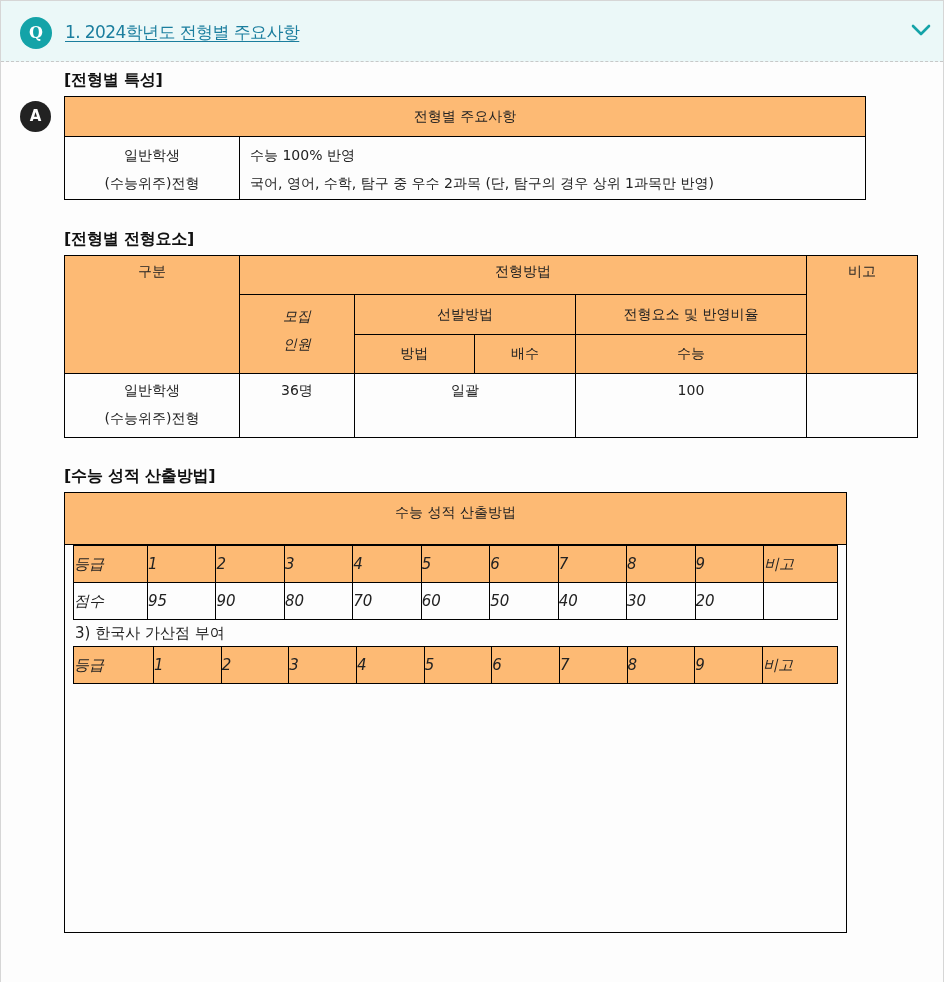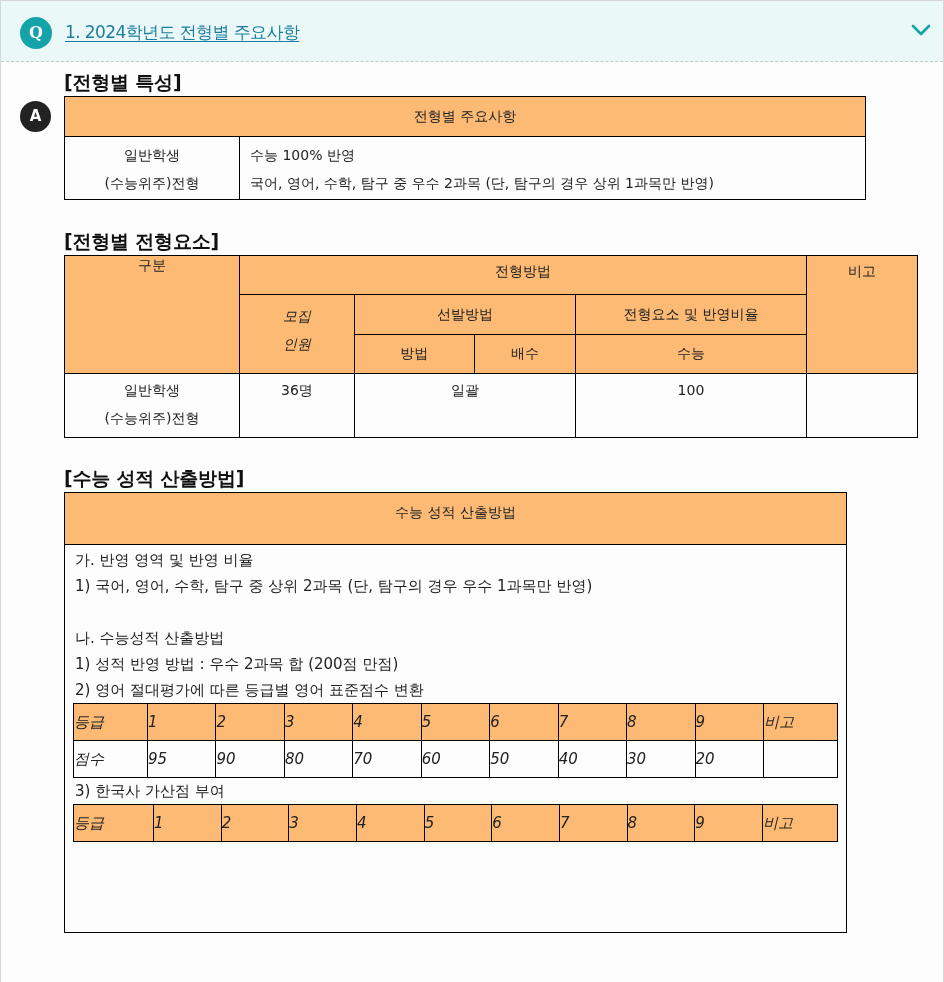--- a/index.html
+++ b/index.html
@@ -4,21 +4,21 @@
   <style>
     * { box-sizing: border-box; margin: 0; padding: 0; }
     html, body { width: 944px; height: 982px; overflow: hidden; background: #fdfdfd; }
     body { font-family: "DejaVu Sans", "Liberation Sans", sans-serif; color: #222; position: relative; }
     .frame { position: absolute; left: 0; top: 0; width: 944px; height: 982px; border-left: 1px solid #d6d6d6; border-right: 1px solid #d6d6d6; border-top: 1px solid #d6d6d6; }
     .qbar { position: absolute; left: 1px; top: 1px; width: 942px; height: 61px; background: #ebf8f8; border-bottom: 1px dashed #c8c8c8; }
     .q-badge { position: absolute; left: 19px; top: 16px; width: 32px; height: 32px; border-radius: 50%; background: #14a3a8; color: #fff; font-family: "DejaVu Serif", serif; font-weight: bold; font-size: 16px; line-height: 32px; text-align: center; }
     .q-title { position: absolute; left: 64px; top: 20px; font-size: 17px; color: #1b7e9e; text-decoration: underline; text-underline-offset: 3px; letter-spacing: -0.6px; font-weight: 500; }
     .chevron { position: absolute; left: 910px; top: 22px; width: 20px; height: 14px; }
     .a-badge { position: absolute; left: 20px; top: 101px; width: 31px; height: 31px; border-radius: 50%; background: #222; color: #fff; font-weight: bold; font-size: 15px; line-height: 31px; text-align: center; }
-    .section-title { position: absolute; left: 64px; font-size: 19px; font-weight: bold; color: #111; letter-spacing: -0.2px; }
+    .section-title { position: absolute; left: 64px; font-size: 16px; font-weight: bold; color: #111; letter-spacing: -0.2px; }
     table { border-collapse: collapse; position: absolute; font-size: 14px; color: #222; }
     td, th { border: 1px solid #000; font-weight: normal; }
     .gray { background: #fdba74; }
     .t1 { left: 64px; top: 96px; width: 802px; }
     .t1 td { padding: 0; }
     .t2 { left: 64px; top: 255px; width: 854px; }
     .c { text-align: center; }
     .top { vertical-align: top; }
     .inner { position: static; }
     .grade td { height: 37px; text-align: left; font-size: 15px; border: 1px solid #000; font-style: italic; }
@@ -55,21 +55,21 @@
       <div>국어, 영어, 수학, 탐구 중 우수 2과목 (단, 탐구의 경우 상위 1과목만 반영)</div>
     </td>
   </tr>
 </tbody>
   </table>
 
 <div class="section-title" style="top:229px;">[전형별 전형요소]</div>
 <table class="t2">
   <tbody>
       <tr style="height:39px;">
-    <td rowspan="3" class="gray c top" style="width:178px; padding-top:1px;">구분</td>
+    <td rowspan="3" class="gray c top" style="width:178px; padding-top:7px;">구분</td>
     <td colspan="4" class="gray c top" style="padding-top:7px;">전형방법</td>
     <td rowspan="3" class="gray c top" style="width:113px; padding-top:7px;">비고</td>
   </tr>
   <tr style="height:40px;">
     <td rowspan="2" class="gray c top" style="width:117px; padding-top:7px; line-height:28px;font-style:italic;">
       <div>모집</div>
       <div>인원</div>
     </td>
     <td colspan="2" class="gray c">선발방법</td>
     <td class="gray c" style="width:235px;">전형요소 및 반영비율</td>
@@ -88,28 +88,20 @@
     <td colspan="2" class="c top" style="padding-top:8px;">일괄</td>
     <td class="c top" style="padding-top:8px;">100</td>
     <td></td>
   </tr>
 </tbody>
   </table>
 
 <div class="section-title" style="top:466px;">[수능 성적 산출방법]</div>
 <div style="position:absolute; left:64px; top:492px; width:783px; height:441px; border:1.5px solid #000;">
   <div class="gray" style="height:52px; border-bottom:1px solid #000; text-align:center; line-height:38px; font-size:14px;">수능 성적 산출방법</div>
-  <div style="padding-top:2px;">
-    <div class="line">가. 반영 영역 및 반영 비율</div>
-    <div class="line">1) 국어, 영어, 수학, 탐구 중 상위 2과목 (단, 탐구의 경우 우수 1과목만 반영)</div>
-    <div class="line" style="height:26px;"></div>
-    <div class="line">나. 수능성적 산출방법</div>
-    <div class="line">1) 성적 반영 방법 : 우수 2과목 합 (200점 만점)</div>
-    <div class="line">2) 영어 절대평가에 따른 등급별 영어 표준점수 변환</div>
-  </div>
 
   <table class="grade inner" style="margin-left:8px; width:765px;">
     <tbody>
         <tr>
       <td class="gray" style="width:74px;">등급</td>
       <td class="gray">1</td>
       <td class="gray">2</td>
       <td class="gray">3</td>
       <td class="gray">4</td>
       <td class="gray">5</td>

